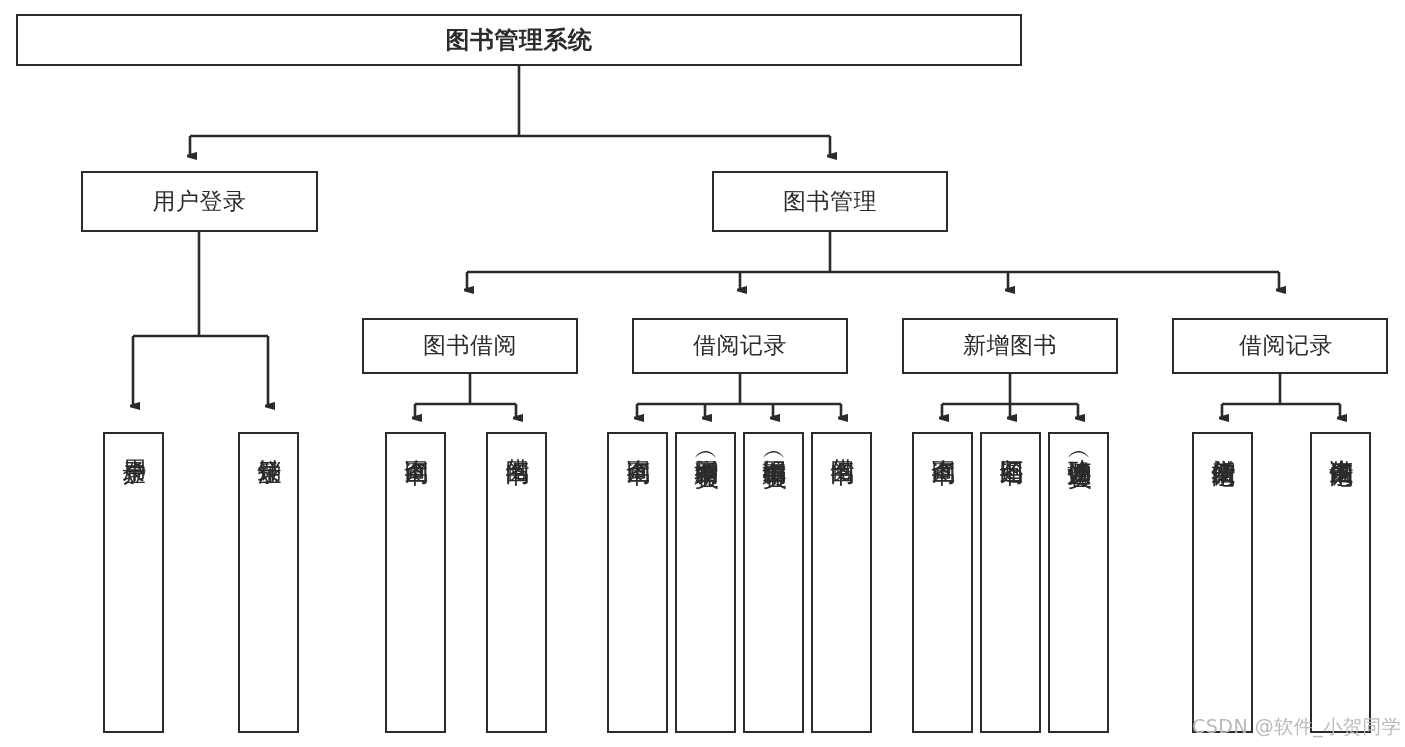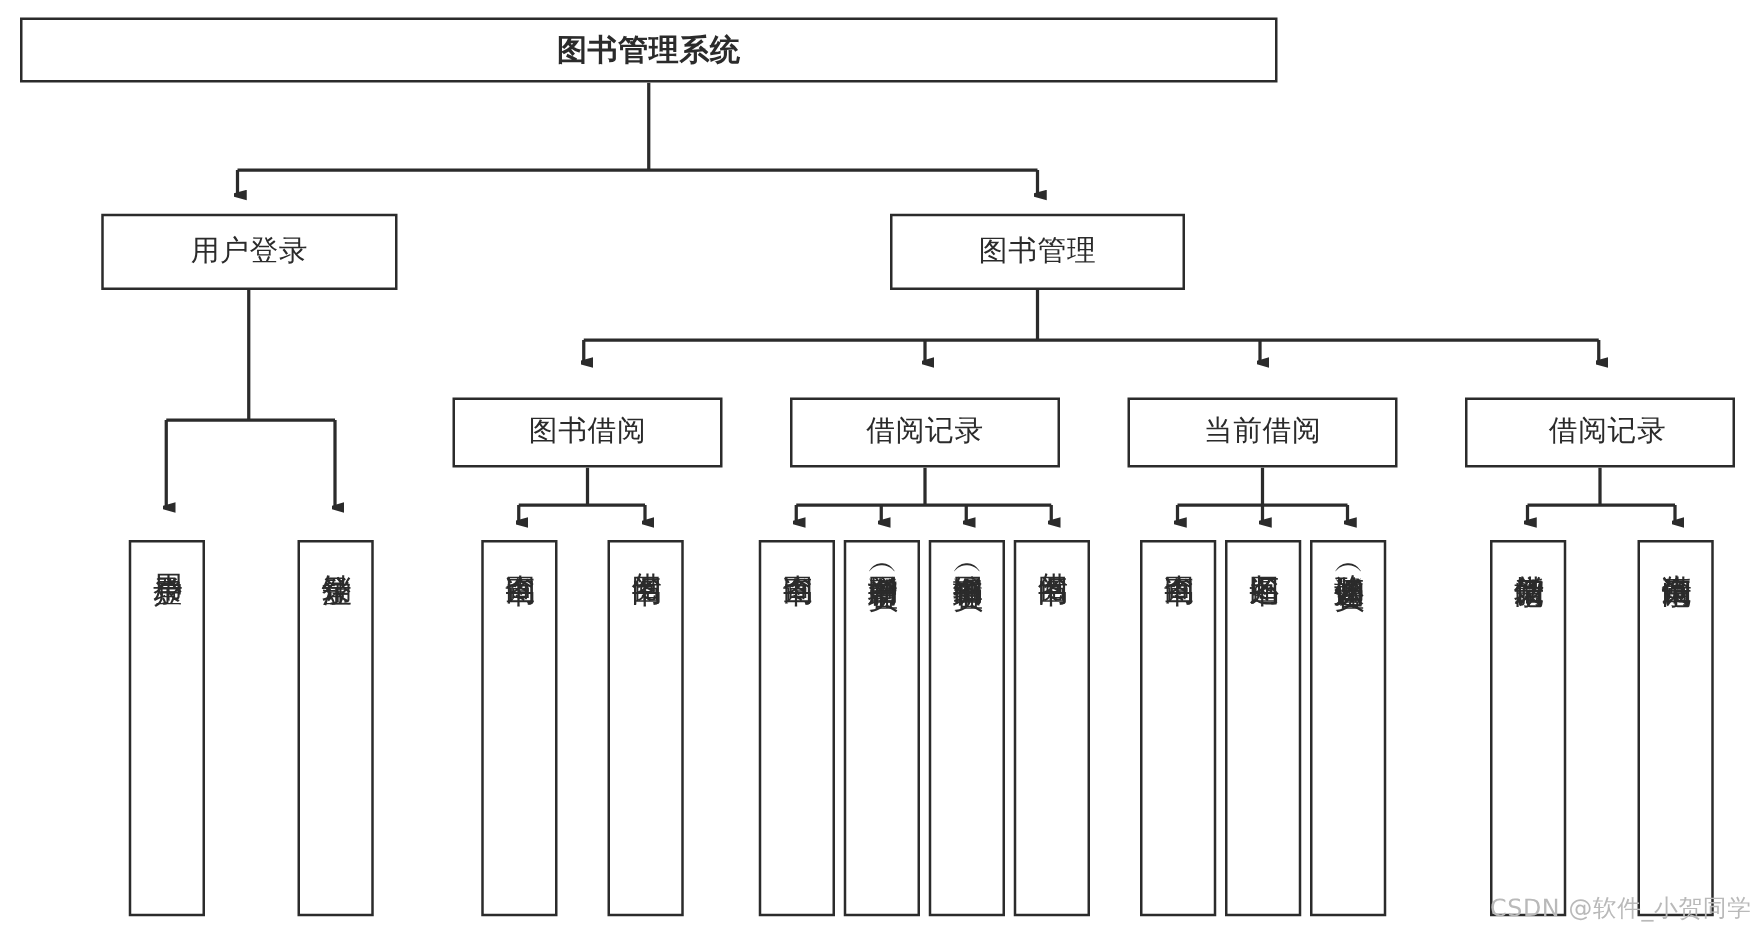--- a/index.html
+++ b/index.html
@@ -136,21 +136,21 @@
 
   <div class="node horiz" style="left:362px; top:318px; width:216px; height:56px;">
     <span class="label">图书借阅</span>
   </div>
 
   <div class="node horiz" style="left:632px; top:318px; width:216px; height:56px;">
     <span class="label">借阅记录</span>
   </div>
 
   <div class="node horiz" style="left:902px; top:318px; width:216px; height:56px;">
-    <span class="label">当前借阅</span>
+    <span class="label">新增图书</span>
   </div>
 
   <div class="node horiz" style="left:1172px; top:318px; width:216px; height:56px;padding-left:12px;">
     <span class="label">借阅记录</span>
   </div>
 
   <div class="node vert" style="left:103px; top:432px; width:61px; height:301px;">
     <span class="label">用户登录</span>
   </div>
 

